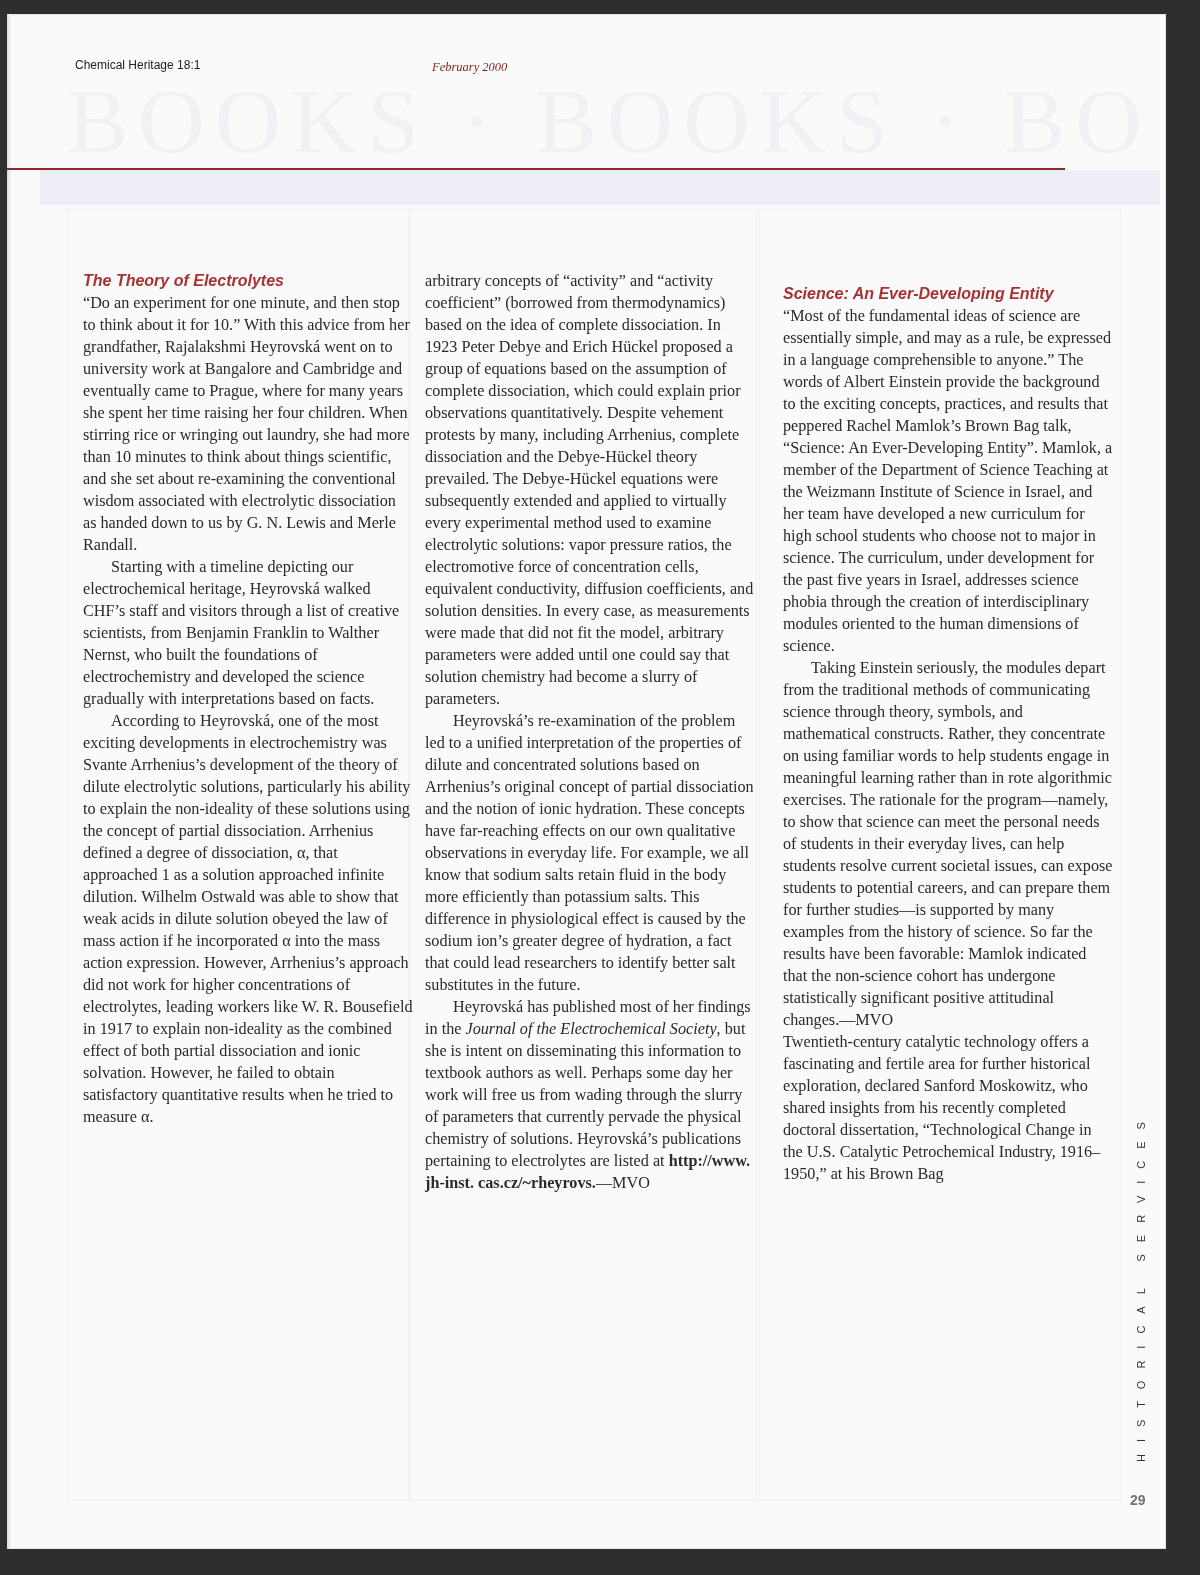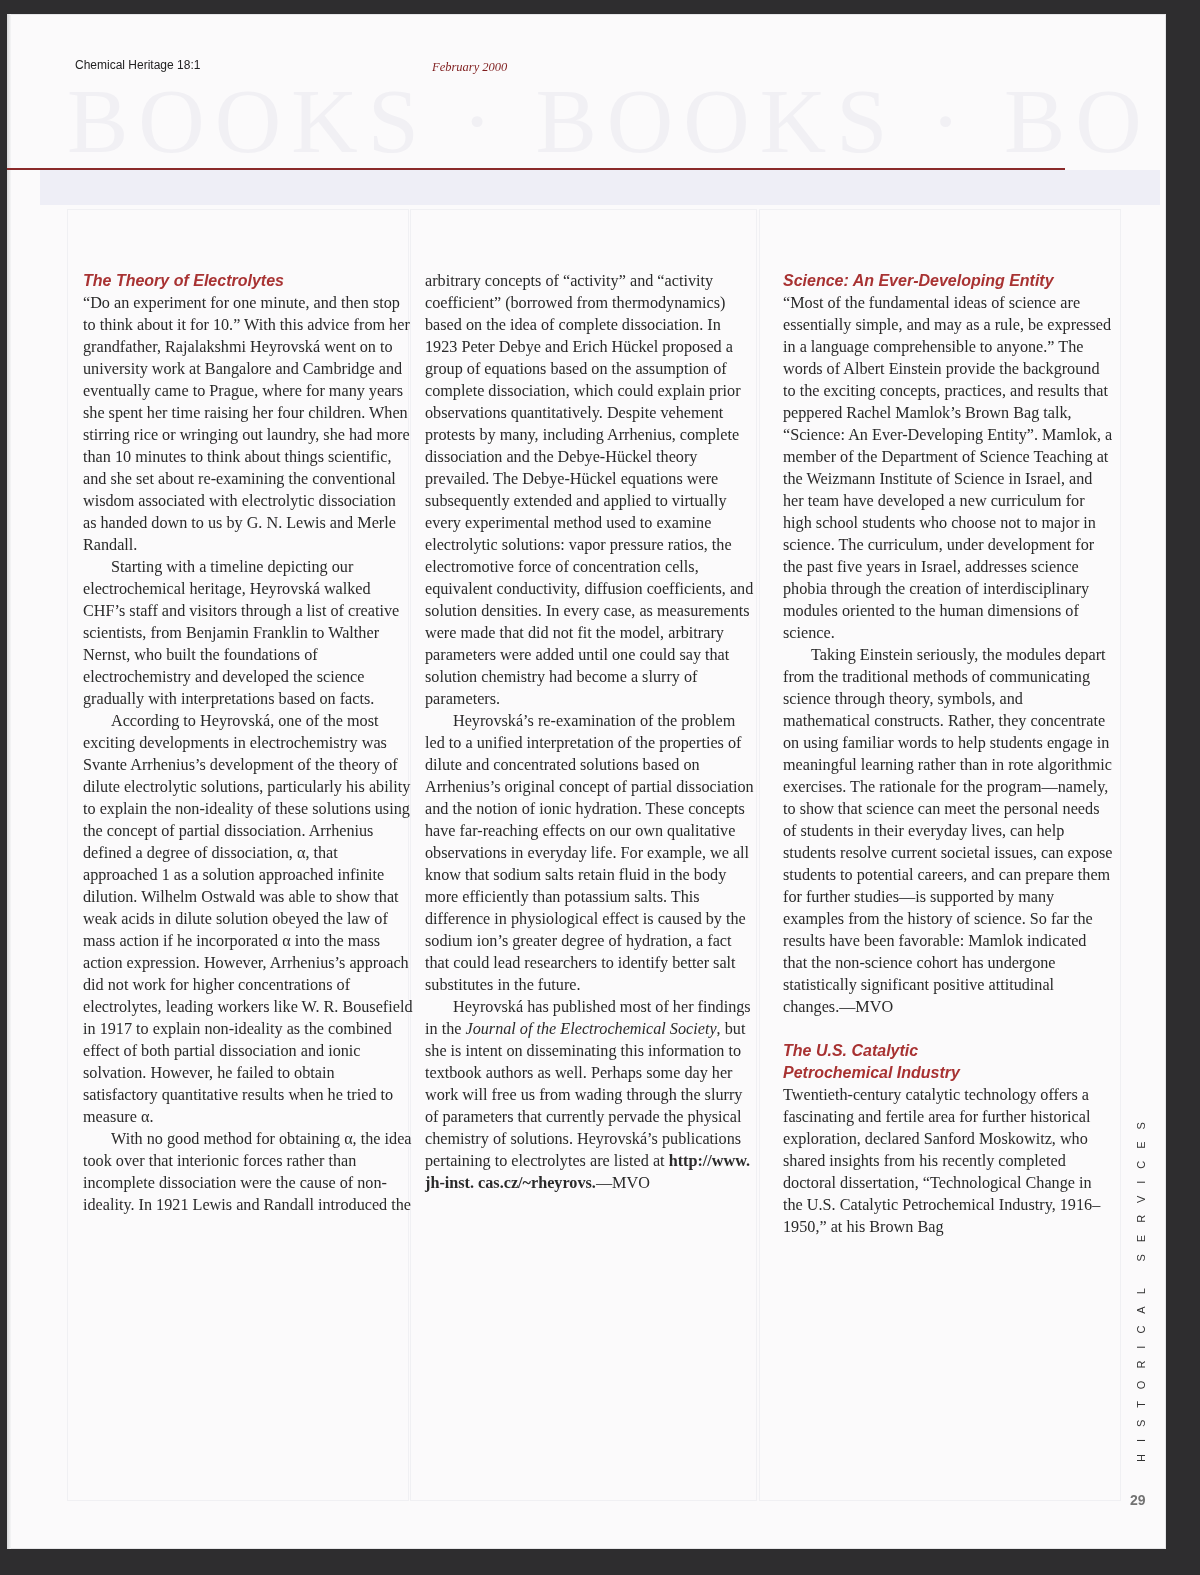--- a/index.html
+++ b/index.html
@@ -51,21 +51,21 @@
       background: #8a2a2a;
     }
     .column {
       position: absolute; top: 256px; width: 330px;
       font-size: 16.2px; line-height: 22px; color: #2a2a2a;
     }
     .column p { margin: 0; text-indent: 28px; }
     .column p.first { text-indent: 0; }
     .col1 { left: 76px; }
     .col2 { left: 418px; }
-    .col3 { left: 776px; }
+    .col3 { left: 776px; margin-top: 13px; }
     .heading {
       font-family: "Liberation Sans", sans-serif;
       font-weight: bold; font-style: italic;
       color: #a83232; font-size: 16px; line-height: 22px;
       margin: 0;
     }
     .heading.spaced { margin-top: 22px; }
     .url { font-weight: bold; }
     .side-tab {
       position: absolute; left: 1128px; top: 1448px;
@@ -97,37 +97,32 @@
   </div>
   <div class="header-center">February 2000</div>
 
   <div class="rule"></div>
 
   <div class="column col1">
     <h3 class="heading">The Theory of Electrolytes</h3>
     <p class="first">“Do an experiment for one minute, and then stop to think about it for 10.” With this advice from her grandfather, Rajalakshmi Heyrovská went on to university work at Bangalore and Cambridge and eventually came to Prague, where for many years she spent her time raising her four children. When stirring rice or wringing out laundry, she had more than 10 minutes to think about things scientific, and she set about re-examining the conventional wisdom associated with electrolytic dissociation as handed down to us by G. N. Lewis and Merle Randall.</p>
     <p>Starting with a timeline depicting our electrochemical heritage, Heyrovská walked CHF’s staff and visitors through a list of creative scientists, from Benjamin Franklin to Walther Nernst, who built the foundations of electrochemistry and developed the science gradually with interpretations based on facts.</p>
     <p>According to Heyrovská, one of the most exciting developments in electrochemistry was Svante Arrhenius’s development of the theory of dilute electrolytic solutions, particularly his ability to explain the non-ideality of these solutions using the concept of partial dissociation. Arrhenius defined a degree of dissociation, α, that approached 1 as a solution approached infinite dilution. Wilhelm Ostwald was able to show that weak acids in dilute solution obeyed the law of mass action if he incorporated α into the mass action expression. However, Arrhenius’s approach did not work for higher concentrations of electrolytes, leading workers like W. R. Bousefield in 1917 to explain non-ideality as the combined effect of both partial dissociation and ionic solvation. However, he failed to obtain satisfactory quantitative results when he tried to measure α.</p>
-    <p>With no good method for obtaining α, the idea took over that interionic forces rather than incomplete dissociation were the cause of non-ideality. In 1921 Lewis and Randall introduced the</p>
   </div>
 
   <div class="column col2">
     <p class="first">arbitrary concepts of “activity” and “activity coefficient” (borrowed from thermodynamics) based on the idea of complete dissociation. In 1923 Peter Debye and Erich Hückel proposed a group of equations based on the assumption of complete dissociation, which could explain prior observations quantitatively. Despite vehement protests by many, including Arrhenius, complete dissociation and the Debye-Hückel theory prevailed. The Debye-Hückel equations were subsequently extended and applied to virtually every experimental method used to examine electrolytic solutions: vapor pressure ratios, the electromotive force of concentration cells, equivalent conductivity, diffusion coefficients, and solution densities. In every case, as measurements were made that did not fit the model, arbitrary parameters were added until one could say that solution chemistry had become a slurry of parameters.</p>
     <p>Heyrovská’s re-examination of the problem led to a unified interpretation of the properties of dilute and concentrated solutions based on Arrhenius’s original concept of partial dissociation and the notion of ionic hydration. These concepts have far-reaching effects on our own qualitative observations in everyday life. For example, we all know that sodium salts retain fluid in the body more efficiently than potassium salts. This difference in physiological effect is caused by the sodium ion’s greater degree of hydration, a fact that could lead researchers to identify better salt substitutes in the future.</p>
     <p>
       <span>Heyrovská has published most of her findings in the </span><i>Journal of the Electrochemical Society</i><span>, but she is intent on disseminating this information to textbook authors as well. Perhaps some day her work will free us from wading through the slurry of parameters that currently pervade the physical chemistry of solutions. Heyrovská’s publications pertaining to electrolytes are listed at </span><span class="url">http://www. jh-inst. cas.cz/~rheyrovs.</span><span>—MVO</span>
     </p>
   </div>
 
   <div class="column col3">
     <h3 class="heading">Science: An Ever-Developing Entity</h3>
     <p class="first">“Most of the fundamental ideas of science are essentially simple, and may as a rule, be expressed in a language comprehensible to anyone.” The words of Albert Einstein provide the background to the exciting concepts, practices, and results that peppered Rachel Mamlok’s Brown Bag talk, “Science: An Ever-Developing Entity”. Mamlok, a member of the Department of Science Teaching at the Weizmann Institute of Science in Israel, and her team have developed a new curriculum for high school students who choose not to major in science. The curriculum, under development for the past five years in Israel, addresses science phobia through the creation of interdisciplinary modules oriented to the human dimensions of science.</p>
     <p>Taking Einstein seriously, the modules depart from the traditional methods of communicating science through theory, symbols, and mathematical constructs. Rather, they concentrate on using familiar words to help students engage in meaningful learning rather than in rote algorithmic exercises. The rationale for the program—namely, to show that science can meet the personal needs of students in their everyday lives, can help students resolve current societal issues, can expose students to potential careers, and can prepare them for further studies—is supported by many examples from the history of science. So far the results have been favorable: Mamlok indicated that the non-science cohort has undergone statistically significant positive attitudinal changes.—MVO</p>
-    <h3 class="heading spaced">
-      <span>The U.S. Catalytic</span><br>
-      <span>Petrochemical Industry</span>
-    </h3>
     <p class="first">Twentieth-century catalytic technology offers a fascinating and fertile area for further historical exploration, declared Sanford Moskowitz, who shared insights from his recently completed doctoral dissertation, “Technological Change in the U.S. Catalytic Petrochemical Industry, 1916–1950,” at his Brown Bag</p>
   </div>
 
   <div class="side-tab">HISTORICAL SERVICES</div>
   <div class="page-num">29</div>
 </div>
 
 </body></html>

